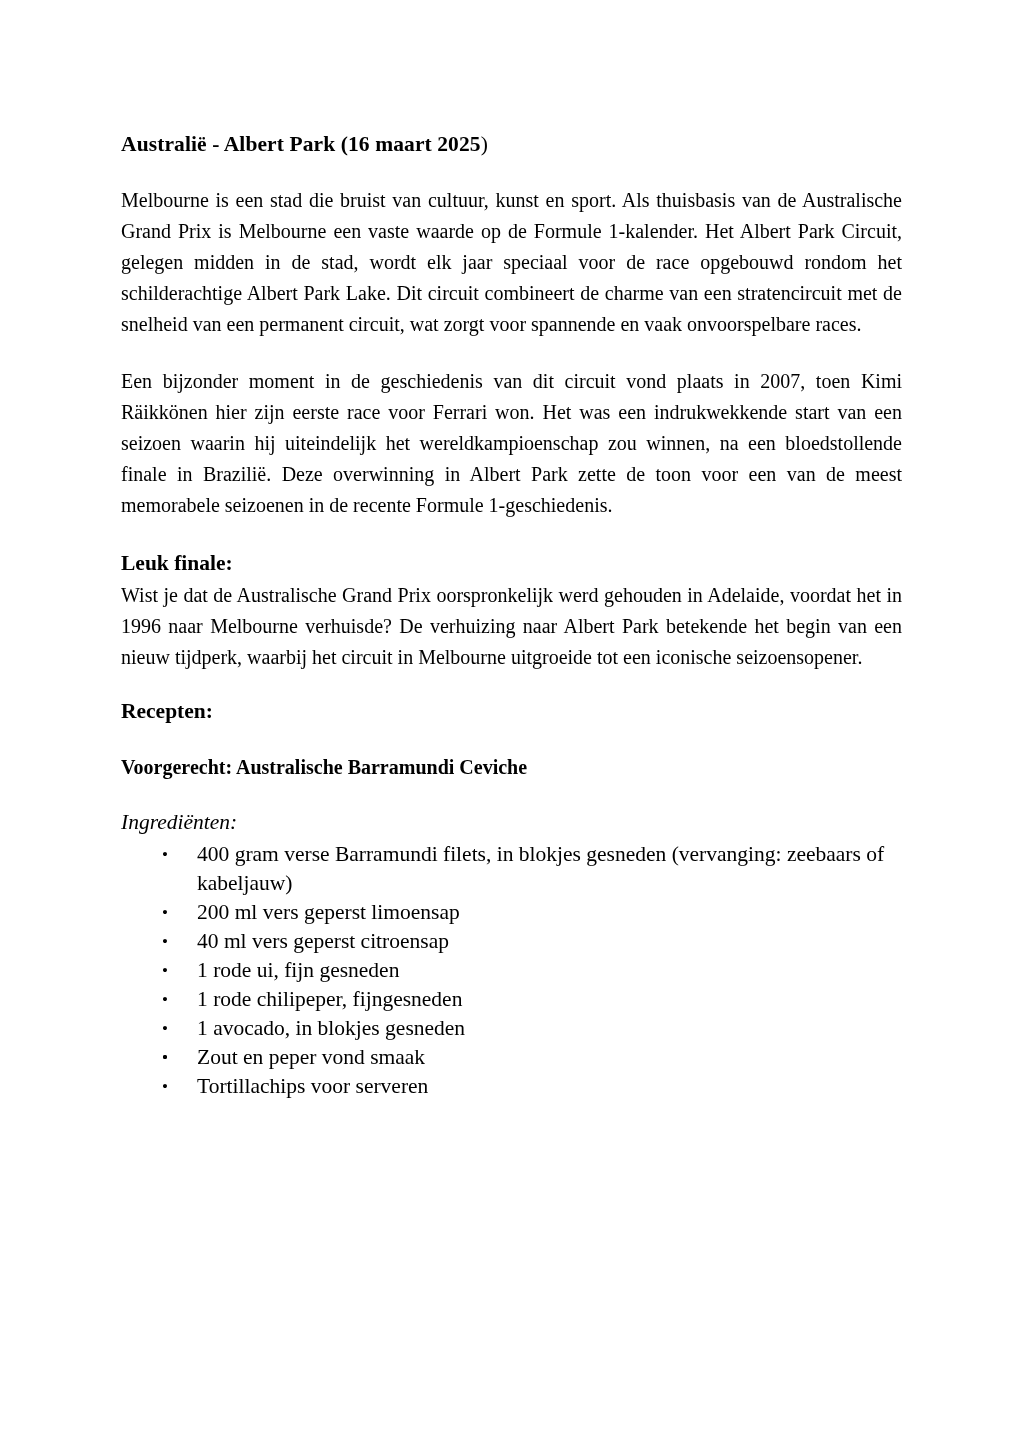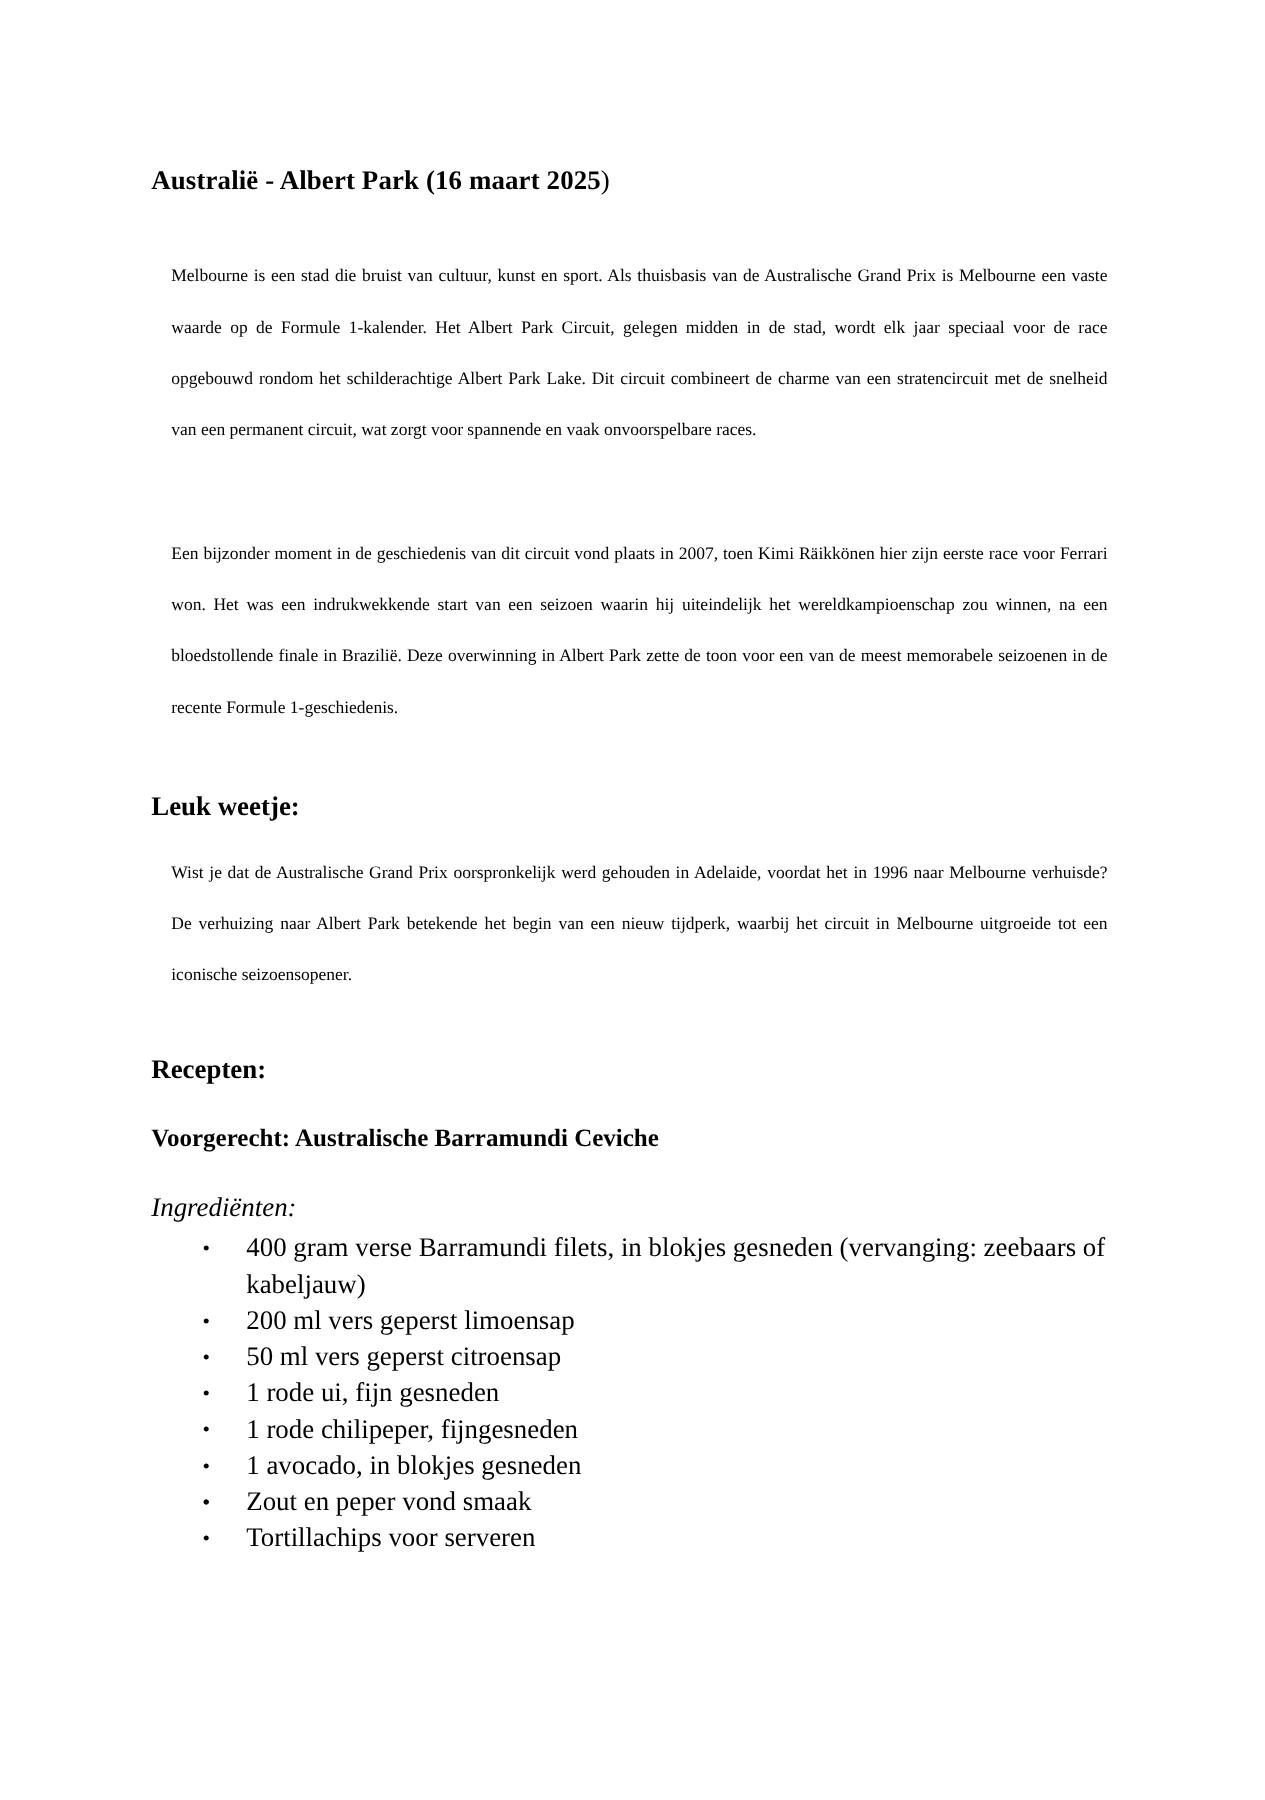--- a/index.html
+++ b/index.html
@@ -28,25 +28,25 @@
     font-size: 21.5px;
     font-weight: bold;
     line-height: 1.25;
     margin: 0 0 0 0;
     letter-spacing: 0.1px;
   }
   .h-title .paren-close {
     font-weight: normal;
   }
   p.body {
-    font-size: 14px;
-    line-height: 41px;
+    font-size: 20px;
+    line-height: 31px;
     text-align: justify;
     text-justify: inter-word;
-    margin: 16px;
+    margin: 0;
     hyphens: none;
   }
   .gap-para { height: 26px; }
   .gap-small { height: 22px; }
   .gap-title { height: 27px; }
   .h-sub {
     font-size: 21.5px;
     font-weight: bold;
     line-height: 33.4px;
     margin: 0;
@@ -108,21 +108,21 @@
     <div class="gap-title"></div>
 
     <p class="body">Melbourne is een stad die bruist van cultuur, kunst en sport. Als thuisbasis van de Australische Grand Prix is Melbourne een vaste waarde op de Formule 1-kalender. Het Albert Park Circuit, gelegen midden in de stad, wordt elk jaar speciaal voor de race opgebouwd rondom het schilderachtige Albert Park Lake. Dit circuit combineert de charme van een stratencircuit met de snelheid van een permanent circuit, wat zorgt voor spannende en vaak onvoorspelbare races.</p>
 
     <div class="gap-para"></div>
 
     <p class="body">Een bijzonder moment in de geschiedenis van dit circuit vond plaats in 2007, toen Kimi Räikkönen hier zijn eerste race voor Ferrari won. Het was een indrukwekkende start van een seizoen waarin hij uiteindelijk het wereldkampioenschap zou winnen, na een bloedstollende finale in Brazilië. Deze overwinning in Albert Park zette de toon voor een van de meest memorabele seizoenen in de recente Formule 1-geschiedenis.</p>
 
     <div class="gap-para"></div>
 
-    <h2 class="h-sub">Leuk weetje:</h2>
+    <h2 class="h-sub">Leuk finale:</h2>
     <p class="body">Wist je dat de Australische Grand Prix oorspronkelijk werd gehouden in Adelaide, voordat het in 1996 naar Melbourne verhuisde? De verhuizing naar Albert Park betekende het begin van een nieuw tijdperk, waarbij het circuit in Melbourne uitgroeide tot een iconische seizoensopener.</p>
 
     <div class="gap-small"></div>
 
     <h2 class="h-sub">Recepten:</h2>
 
     <div class="gap-small"></div>
 
     <h3 class="h-sub2">Voorgerecht: Australische Barramundi Ceviche</h3>
 
@@ -134,21 +134,21 @@
       <li>
         <span class="bullet">•</span>
         <span class="item-wide">400 gram verse Barramundi filets, in blokjes gesneden (vervanging: zeebaars of kabeljauw)</span>
       </li>
       <li>
         <span class="bullet">•</span>
         <span>200 ml vers geperst limoensap</span>
       </li>
       <li>
         <span class="bullet">•</span>
-        <span>50 ml vers geperst citroensap</span>
+        <span>40 ml vers geperst citroensap</span>
       </li>
       <li>
         <span class="bullet">•</span>
         <span>1 rode ui, fijn gesneden</span>
       </li>
       <li>
         <span class="bullet">•</span>
         <span>1 rode chilipeper, fijngesneden</span>
       </li>
       <li>

